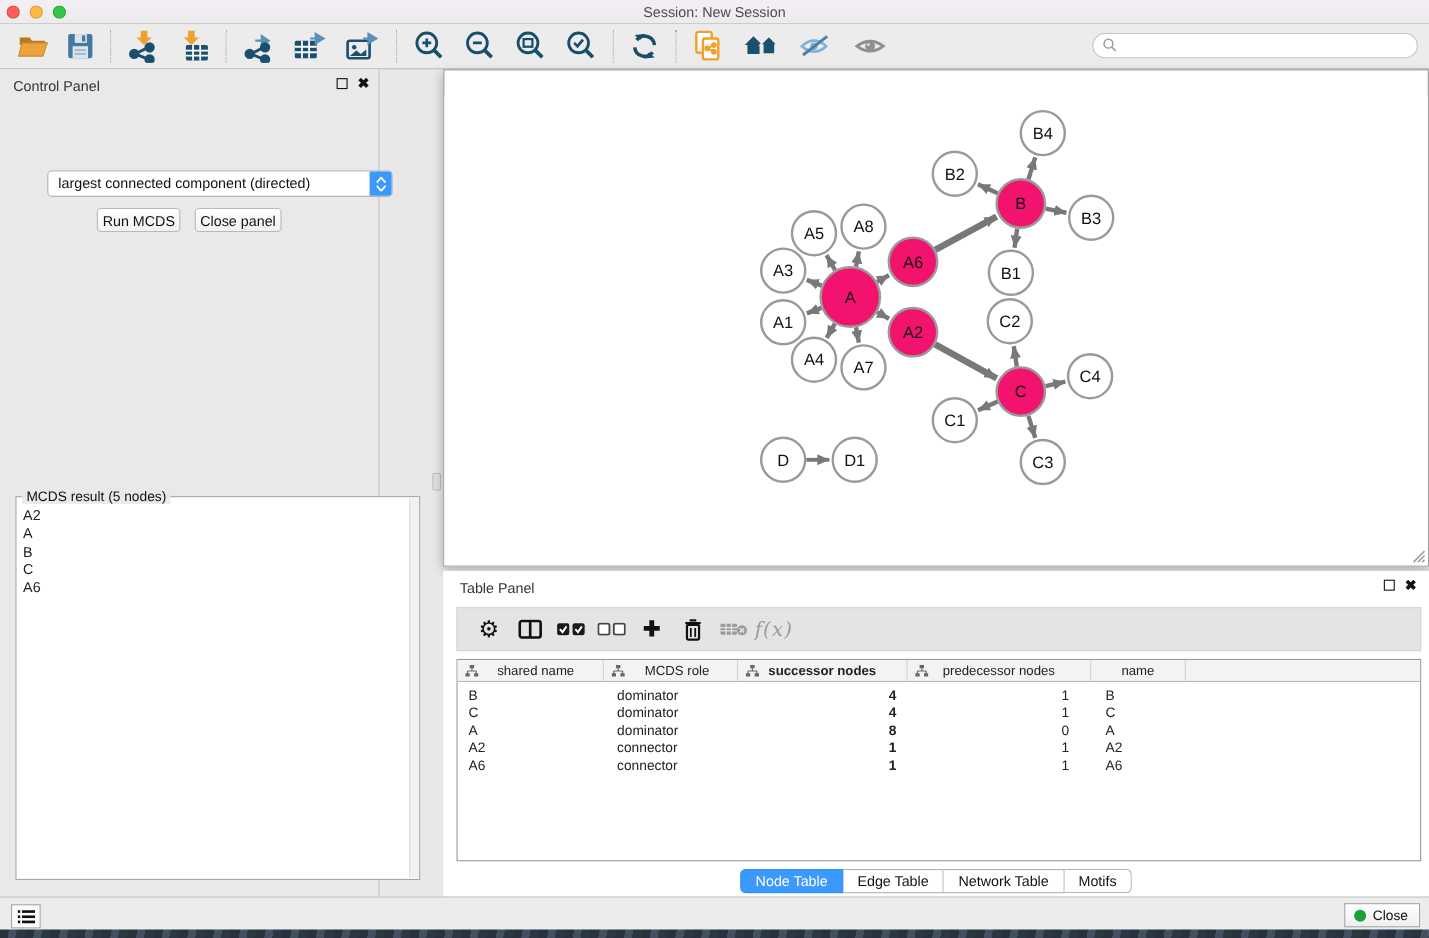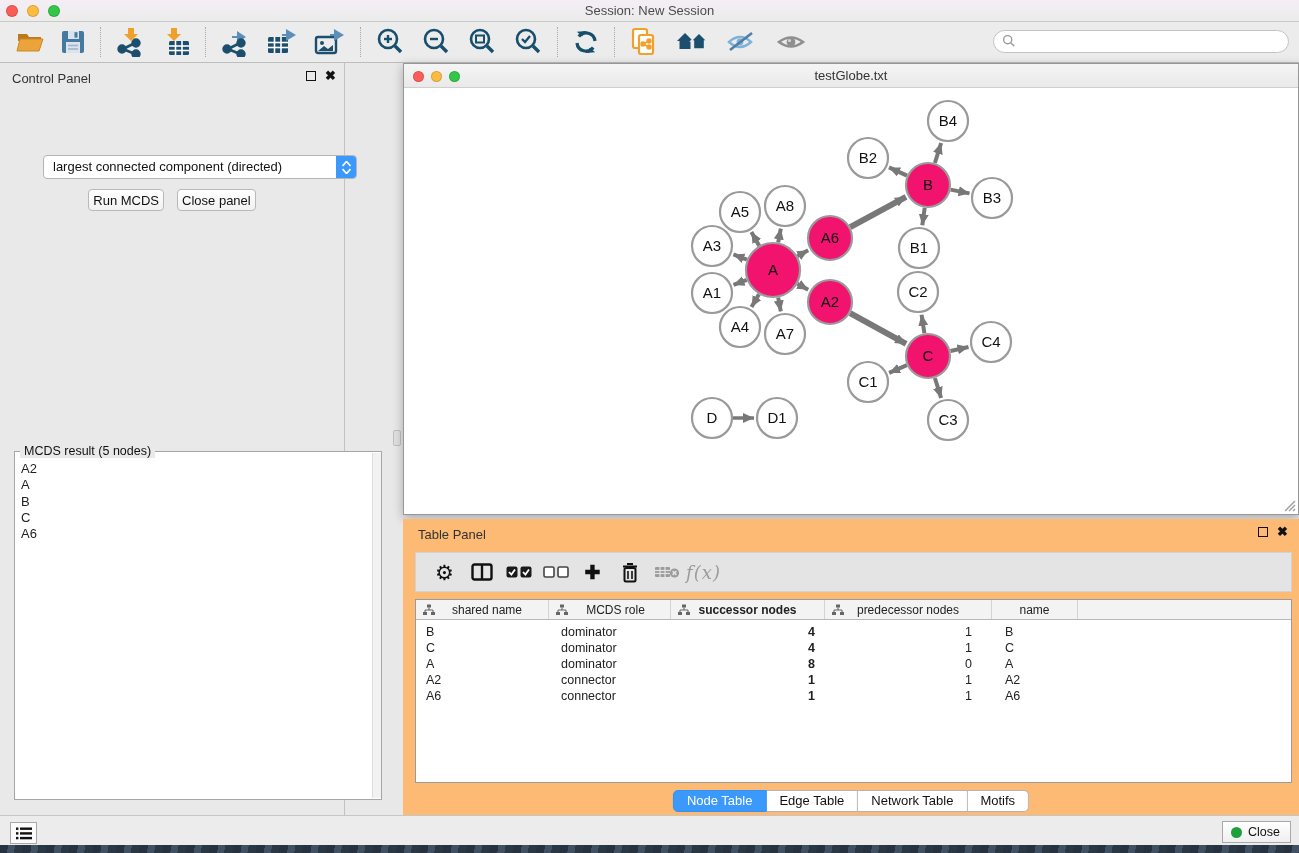--- a/index.html
+++ b/index.html
@@ -66,21 +66,21 @@
     border-bottom:1px solid #cfcfcf; }
   .net-title .lights { top:7px; left:9px; gap:7px; }
   .net-title .light { width:11px; height:11px; }
   .net-title .title { position:absolute; left:0; right:0; top:4px; text-align:center; font-size:13px; color:#333; }
   .net-canvas { position:absolute; left:0; top:24px; right:0; bottom:0; background:#fff; overflow:hidden; }
   .resize-grip { position:absolute; right:2px; bottom:2px; width:14px; height:14px; }
   .split-grip { position:absolute; left:393px; top:430px; width:8px; height:16px;
     background:#e0e0e0; border:1px solid #c0c0c0; border-radius:2px; }
 
   
-  .table-panel { position:absolute; left:403px; top:519px; width:896px; height:296px; background:#fdba74; }
+  .table-panel { position:absolute; left:403px; top:519px; width:896px; height:296px; background:#ffffff; }
   .tp-toolbar { position:absolute; left:12px; right:7px; top:33px; height:40px; background:#e4e4e4;
     border:1px solid #d2d2d2; display:flex; align-items:center; gap:0; padding-left:10px; }
   .tpbtn { height:34px; min-width:37px; display:flex; align-items:center; justify-content:center; }
   .fx { font-family:"DejaVu Serif", serif; font-style:italic; font-size:18px; color:#9b9b9b; letter-spacing:1px; }
   .plus-glyph { font-size:19px; font-weight:bold; color:#111; line-height:19px; }
   .gear-glyph { font-size:21px; color:#111; line-height:21px; }
 
   .ntable { position:absolute; left:12px; right:7px; top:80px; bottom:32px; background:#fff; border:1px solid #9a9a9a; }
   .thead { display:flex; height:20px; background:#f3f3f3; border-bottom:1px solid #b9b9b9; }
   .thcell { position:relative; display:flex; align-items:center; justify-content:center;
@@ -321,28 +321,20 @@
         <div>C</div>
         <div>A6</div>
       </div>
     <div class="mcds-scroll"></div>
   </div>
 </div>
 
 <div class="split-grip"></div>
 
 <div class="net-window">
-  <div class="net-title">
-    <div class="lights">
-      <div class="light red"></div>
-      <div class="light yellow"></div>
-      <div class="light green"></div>
-    </div>
-    <div class="title">testGlobe.txt</div>
-  </div>
   <div class="net-canvas">
     <svg id="graph" width="894" height="426" viewBox="0 0 894 426">
         <defs>
           <marker id="arrow" markerUnits="userSpaceOnUse" markerWidth="14" markerHeight="12" refX="11" refY="5" orient="auto">
             <path d="M0,0 L11,5 L0,10 z" fill="#787878"></path>
           </marker>
         </defs>
         <line x1="342.8" y1="191.9" x2="329.5" y2="196.9" stroke="#787878" stroke-width="4" marker-end="url(#arrow)"></line>
         <line x1="393.4" y1="195.7" x2="404.2" y2="201.8" stroke="#787878" stroke-width="4" marker-end="url(#arrow)"></line>
         <line x1="342.9" y1="171.7" x2="329.4" y2="166.4" stroke="#787878" stroke-width="4" marker-end="url(#arrow)"></line>

